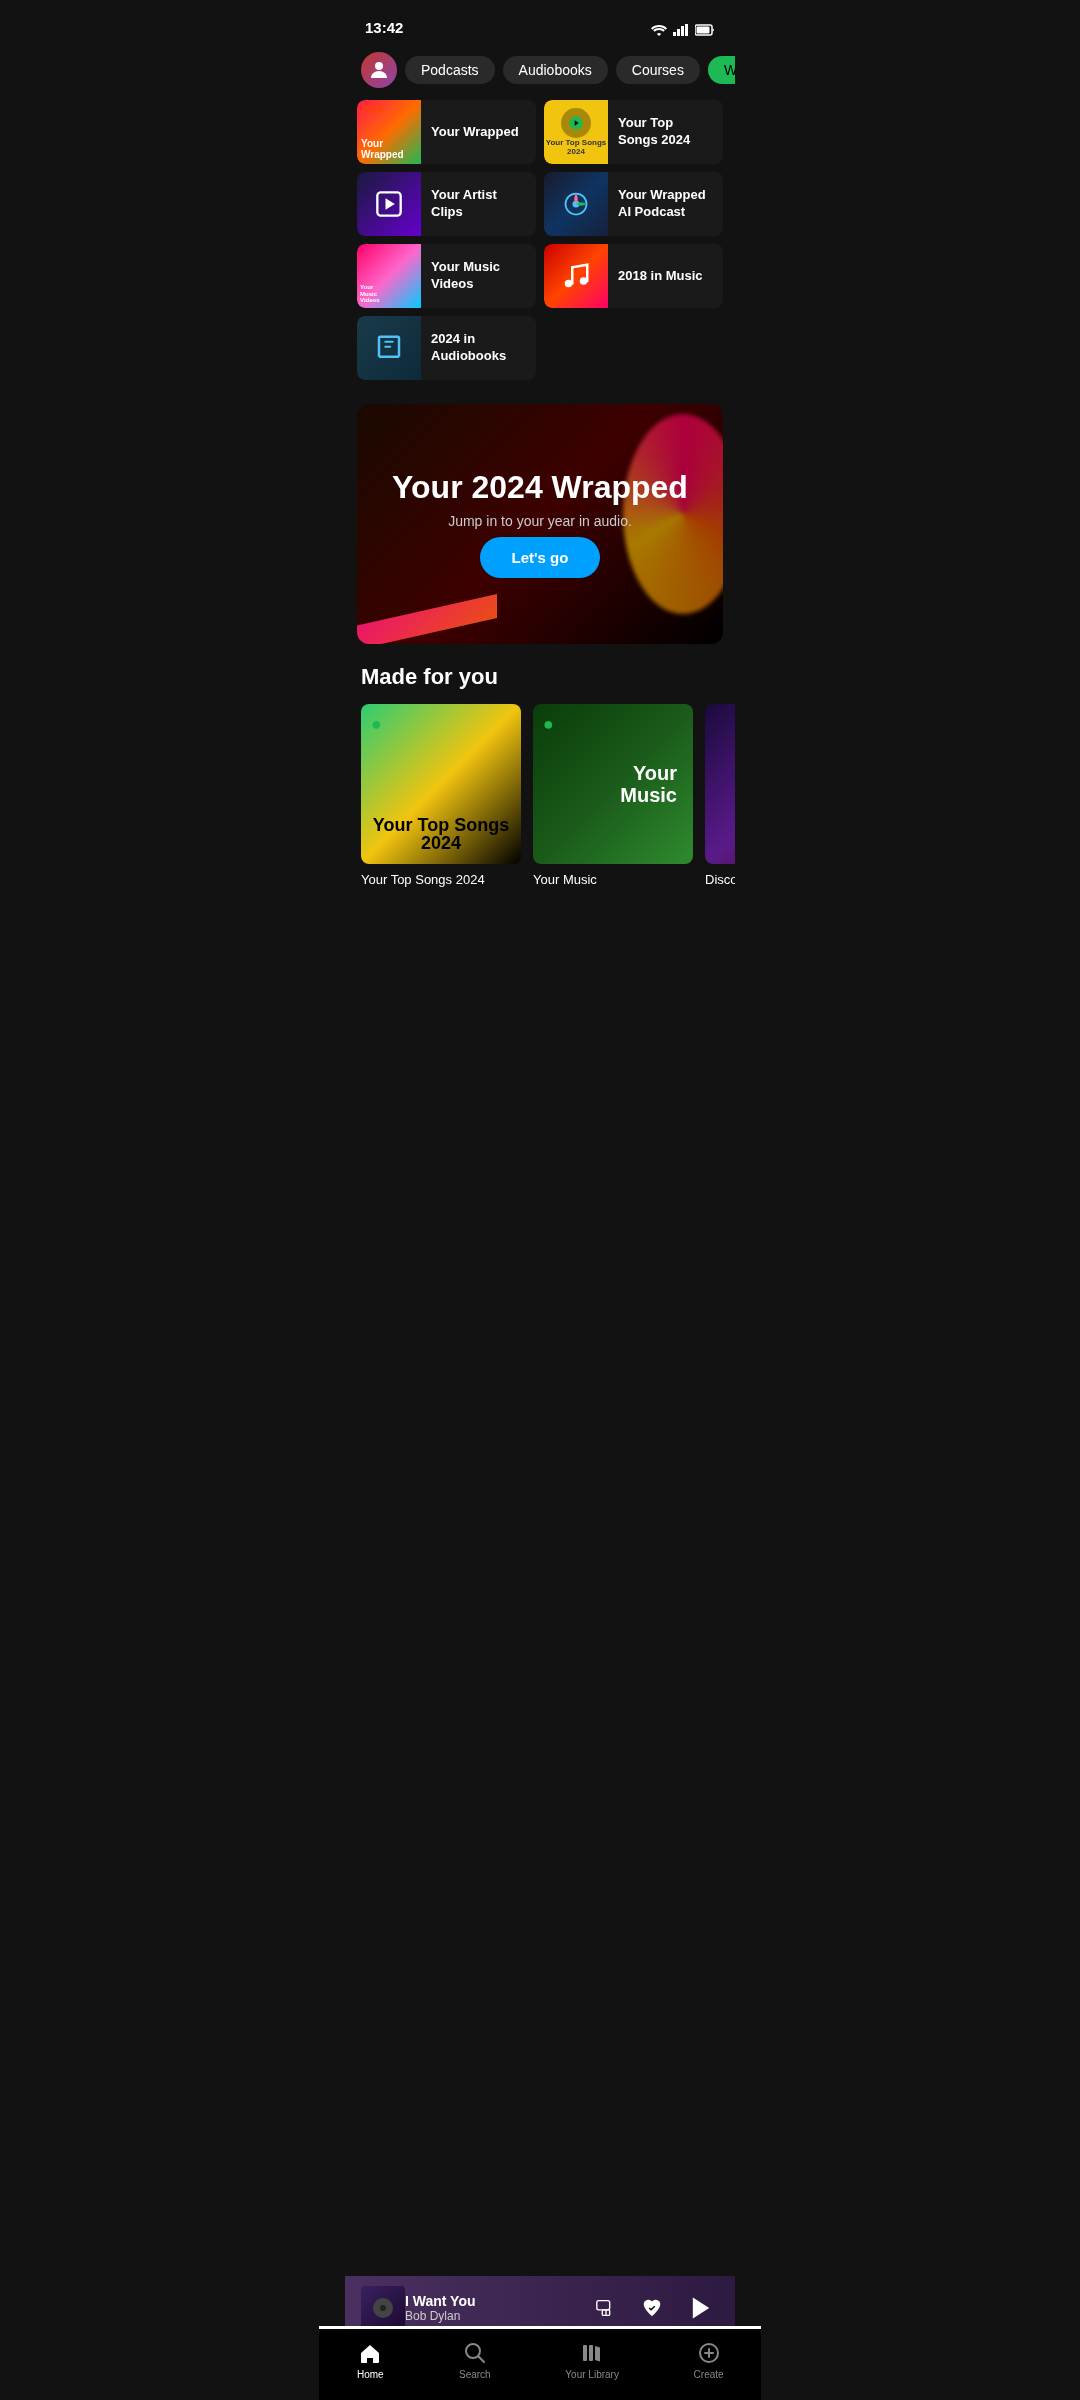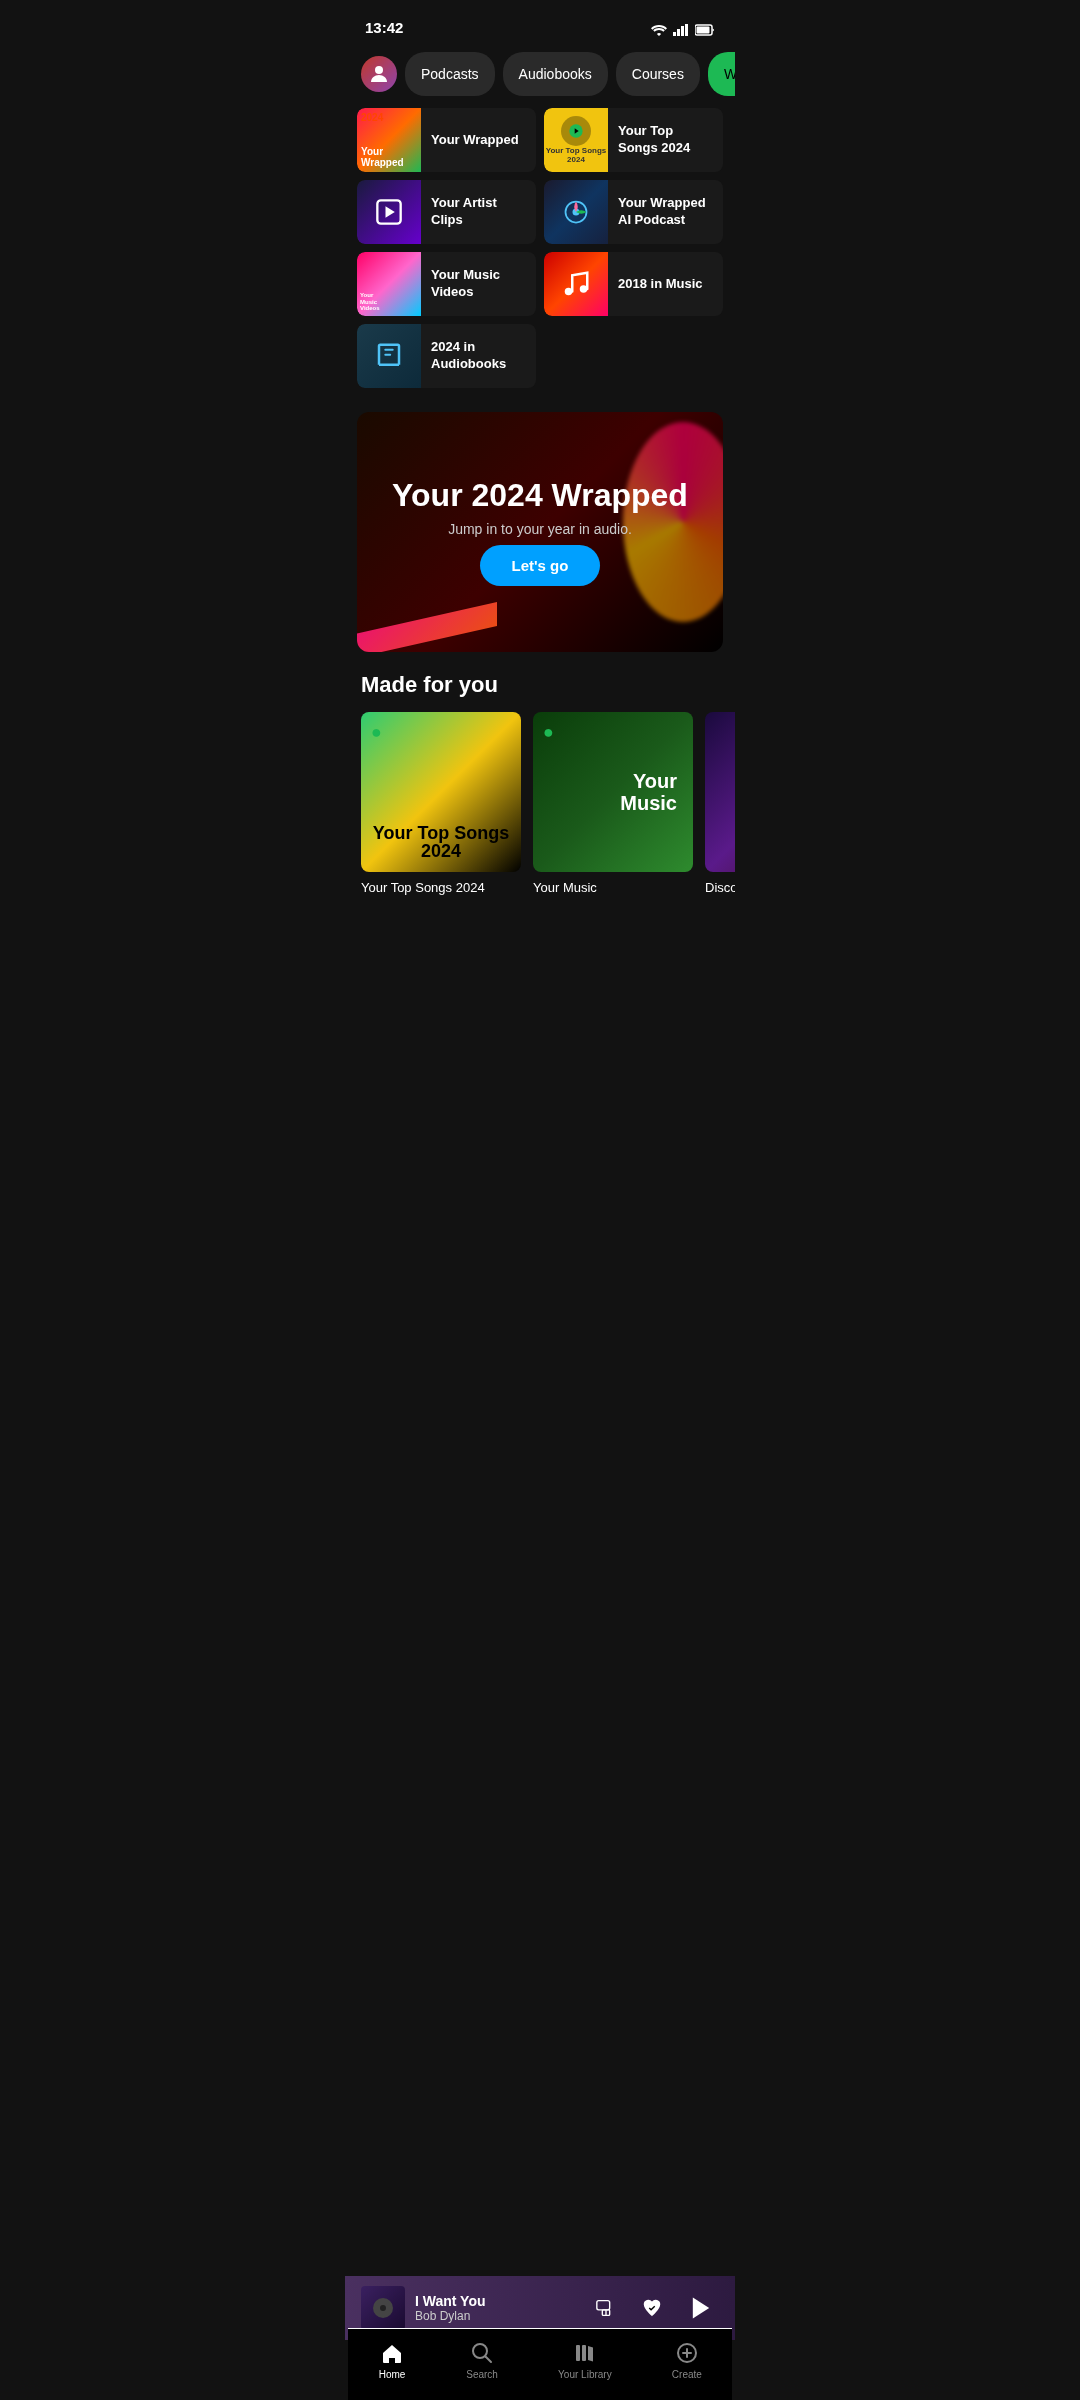--- a/index.html
+++ b/index.html
@@ -42,21 +42,21 @@
       gap: 8px;
       padding: 8px 16px 12px;
       overflow-x: auto;
       scrollbar-width: none;
       align-items: center;
     }
     .filter-tabs::-webkit-scrollbar { display: none; }
 
     .filter-tab {
       border-radius: 20px;
-      padding: 14px 16px;
+      padding: 6px 16px;
       font-size: 14px;
       font-weight: 500;
       white-space: nowrap;
       cursor: pointer;
       border: none;
       flex-shrink: 0;
     }
     .filter-tab.default {
       background-color: #2a2a2a;
       color: #ffffff;
@@ -381,21 +381,20 @@
     .now-playing {
       position: fixed;
       bottom: 60px;
       left: 50%;
       transform: translateX(-50%);
       width: 390px;
       background: linear-gradient(90deg, #4a3060, #2d1a40);
       display: flex;
       align-items: center;
       padding: 10px 16px;
-      gap: 10px;
       z-index: 100;
     }
     .now-playing-thumb {
       width: 44px;
       height: 44px;
       border-radius: 4px;
       background: linear-gradient(135deg, #333, #666);
       flex-shrink: 0;
       overflow: hidden;
       display: flex;
@@ -429,27 +428,27 @@
       align-items: center;
       justify-content: center;
     }
 
     
     .bottom-nav {
       position: fixed;
       bottom: 0;
       left: 50%;
       transform: translateX(-50%);
-      width: 384px;
+      width: 442px;
       background-color: #000000;
       display: flex;
       justify-content: space-around;
       padding: 8px 0 16px;
       z-index: 100;
-      border-top: 1px solid #ffffff;
+      border-top: 3px solid #ffffff;
     }
     .nav-item {
       display: flex;
       flex-direction: column;
       align-items: center;
       gap: 4px;
       cursor: pointer;
       padding: 4px 16px;
       min-width: 60px;
     }

